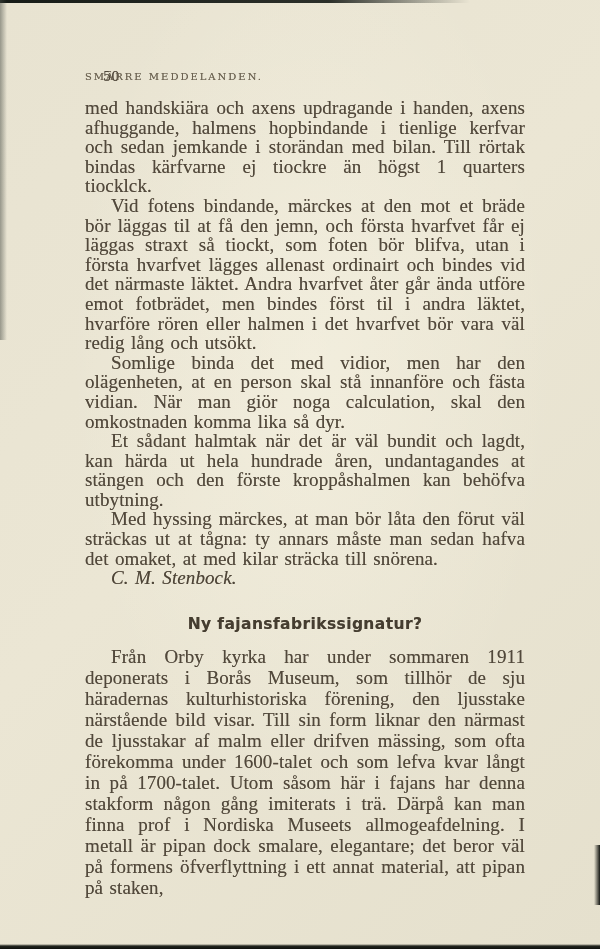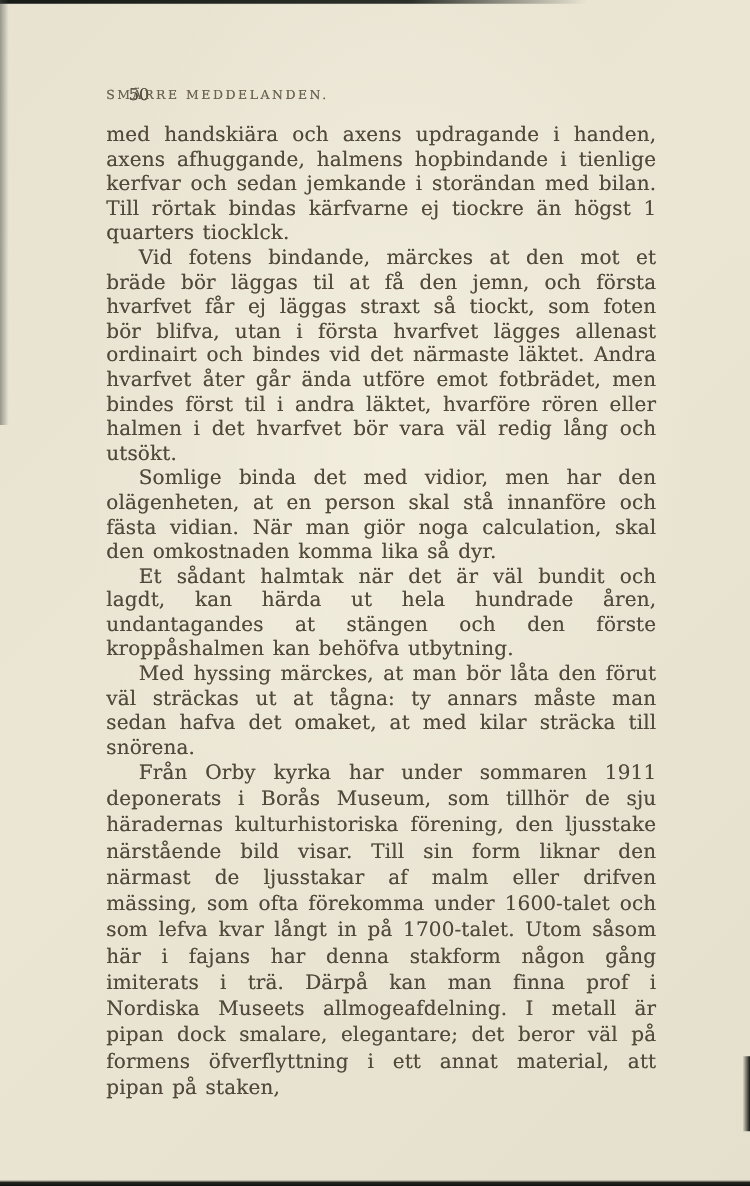--- a/index.html
+++ b/index.html
@@ -45,26 +45,27 @@
     font-size:13px; color:#4e463a;
   }
   .running-title {
     position:absolute; left:0; right:0; top:3px;
     font-size:10px; letter-spacing:2px;
     color:#6b6251;
   }
 
   .body-text p {
     margin:0;
-    font-size:16px;
+    font-size:19px;
     line-height:19.6px;
     text-align:justify;
     text-indent:26px;
     letter-spacing:0.1px;
     word-spacing:1.6px;
+    font-family:Liberation Serif, serif;
   }
   .body-text p.no-indent { text-indent:0; }
 
   .signature {
     margin:5px 0 0 0;
     text-align:right;
     padding-right:12px;
     font-style:italic;
     font-size:13.5px;
     color:#4d4437;
@@ -99,20 +100,22 @@
       <span class="page-num">50</span>
       <span class="running-title">SMÄRRE MEDDELANDEN.</span>
     </div>
 
     <div class="body-text article1">
       <p class="no-indent">med handskiära och axens updragande i handen, axens afhuggande, halmens hopbindande i tienlige kerfvar och sedan jemkande i storändan med bilan. Till rörtak bindas kärfvarne ej tiockre än högst 1 quarters tiocklck.</p>
       <p>Vid fotens bindande, märckes at den mot et bräde bör läggas til at få den jemn, och första hvarfvet får ej läggas straxt så tiockt, som foten bör blifva, utan i första hvarfvet lägges allenast ordinairt och bindes vid det närmaste läktet. Andra hvarfvet åter går ända utföre emot fotbrädet, men bindes först til i andra läktet, hvarföre rören eller halmen i det hvarfvet bör vara väl redig lång och utsökt.</p>
       <p>Somlige binda det med vidior, men har den olägenheten, at en person skal stå innanföre och fästa vidian. När man giör noga calculation, skal den omkostnaden komma lika så dyr.</p>
       <p>Et sådant halmtak när det är väl bundit och lagdt, kan härda ut hela hundrade åren, undantagandes at stängen och den förste kroppåshalmen kan behöfva utbytning.</p>
       <p>Med hyssing märckes, at man bör låta den förut väl sträckas ut at tågna: ty annars måste man sedan hafva det omaket, at med kilar sträcka till snörena.</p>
+      <p class="signature">C. M. Stenbock.</p>
     </div>
 
     <div class="body-text article2">
+      <h2 class="article-heading">Ny fajansfabrikssignatur?</h2>
       <p>Från Orby kyrka har under sommaren 1911 deponerats i Borås Museum, som tillhör de sju häradernas kulturhistoriska förening, den ljusstake närstående bild visar. Till sin form liknar den närmast de ljusstakar af malm eller drifven mässing, som ofta förekomma under 1600-talet och som lefva kvar långt in på 1700-talet. Utom såsom här i fajans har denna stakform någon gång imiterats i trä. Därpå kan man finna prof i Nordiska Museets allmogeafdelning. I metall är pipan dock smalare, elegantare; det beror väl på formens öfverflyttning i ett annat material, att pipan på staken,</p>
     </div>
 
   </div>
 </div>
 
 </body></html>

